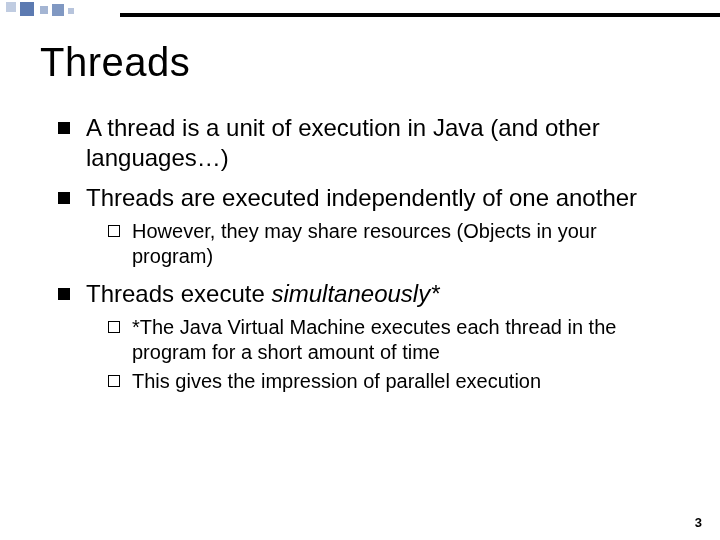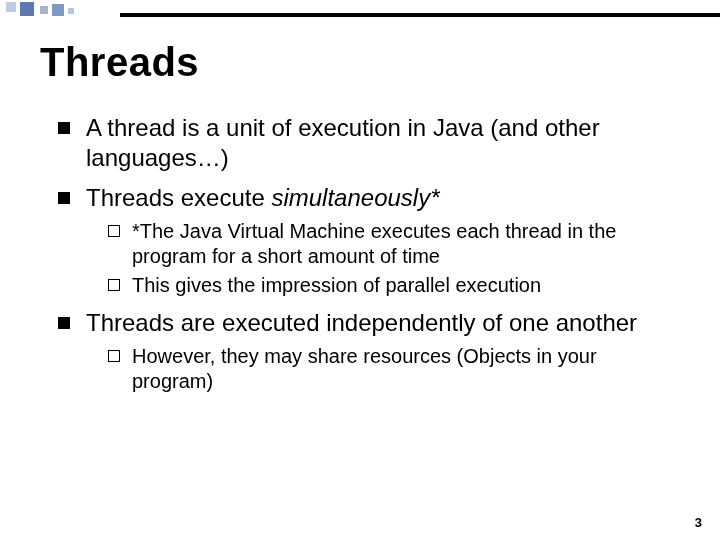--- a/index.html
+++ b/index.html
@@ -39,21 +39,21 @@
   }
   .slide {
     position: absolute;
     top: 40px;
     left: 40px;
     right: 40px;
     bottom: 20px;
   }
   .title {
     font-size: 40px;
-    font-weight: bold;
+    font-weight: normal;
     margin-bottom: 28px;
     letter-spacing: 0.5px;
   }
   ul.level1 {
     list-style: none;
     padding-left: 18px;
     margin-top: 8px;
   }
   ul.level1 > li {
     position: relative;
@@ -118,34 +118,34 @@
 </div>
 
 <div class="slide">
   <h1 class="title">Threads</h1>
 
   <ul class="level1">
     <li>
       <span>A thread is a unit of execution in Java (and other languages…)</span>
     </li>
     <li>
+      <span>Threads are executed independently of one another</span>
+      <ul class="level2">
+        <li>
+          <span>However, </span><span>they may share resources (Objects in your program)</span>
+        </li>
+      </ul>
+    </li>
+    <li>
       <span>Threads execute </span><span class="italic">simultaneously*</span>
       <ul class="level2">
         <li>
           <span>*The </span><span>Java Virtual Machine executes each thread in the program for a short amount of time</span>
         </li>
         <li>
           <span>This </span><span>gives the impression of parallel execution</span>
         </li>
       </ul>
     </li>
-    <li>
-      <span>Threads are executed independently of one another</span>
-      <ul class="level2">
-        <li>
-          <span>However, </span><span>they may share resources (Objects in your program)</span>
-        </li>
-      </ul>
-    </li>
   </ul>
 </div>
 
 <div class="page-num">3</div>
 
 </body></html>

